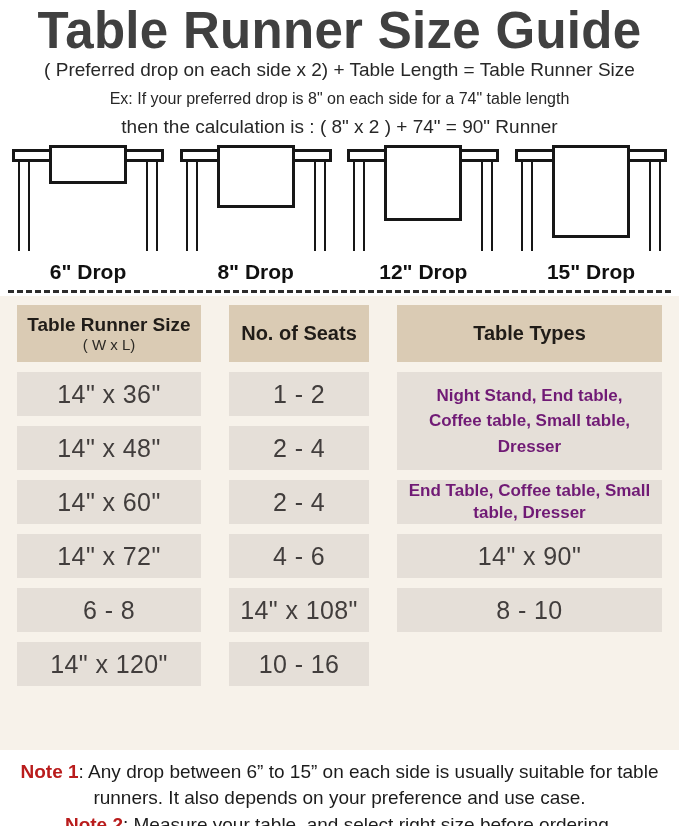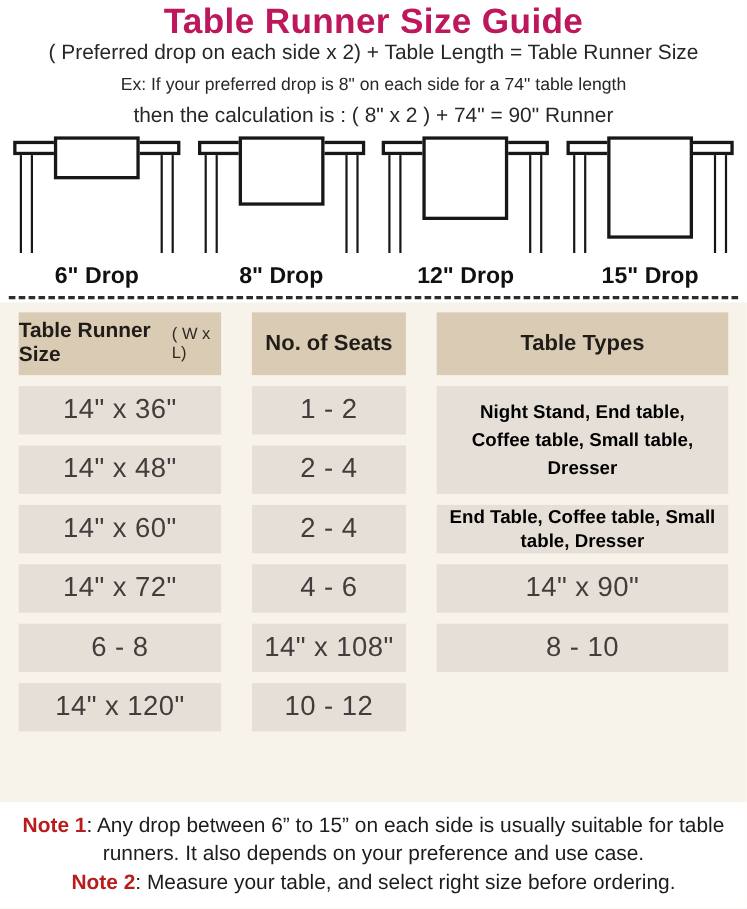--- a/index.html
+++ b/index.html
@@ -3,21 +3,21 @@
 <meta charset="utf-8">
 <style>
   * { margin:0; padding:0; box-sizing:border-box; }
   html,body { width:679px; }
   body {
     height:826px; overflow:hidden; background:#ffffff;
     font-family:"Liberation Sans", sans-serif; color:#1d1b1a;
   }
   
   .hdr { text-align:center; padding-top:2px; }
-  .title { font-size:32px; font-weight:800; letter-spacing:.3px; color:#be185d; line-height:1.12; }
+  .title { font-size:51px; font-weight:800; letter-spacing:.3px; color:#404040; line-height:1.12; }
   .formula { font-size:19px; color:#272727; margin-top:0; white-space:nowrap; }
   .ex1 { font-size:16px; color:#272727; margin-top:9px; white-space:nowrap; }
   .ex2 { font-size:19px; color:#272727; margin-top:8px; white-space:nowrap; }
   
   .figs { display:flex; justify-content:space-between; padding:7px 8px 0; }
   .fig-block { width:160px; text-align:center; }
   .fig { position:relative; width:152px; height:108px; margin:0 auto; }
   .tabletop { position:absolute; left:0; right:0; top:4px; height:13px;
               background:#fff; border:3px solid #171717; }
   .leg { position:absolute; top:17px; width:12px; height:89px; background:#fff;
@@ -29,29 +29,29 @@
   .fig.d1 .runner { height:63px; }
   .fig.d2 .runner { height:76px; }
   .fig.d3 .runner { height:93px; }
   .fig-label { font-size:21px; font-weight:700; color:#101010; margin-top:7px; }
   .dashes { border-top:3px dashed #2d2d2d; margin:6px 8px 0; height:0; }
   
   .section { background:#f7f2ea; margin-top:3px; padding:9px 0 10px; }
   .grid { display:grid; grid-template-columns:184px 140px 265px;
           column-gap:28px; row-gap:10px;
           grid-template-rows:57px repeat(7,44px); justify-content:center; }
-  .hcell { background:#dacbb4; display:flex; flex-direction:row;
+  .hcell { background:#dacbb4; display:flex; flex-direction:column;
            align-items:center; justify-content:center; color:#201c18; }
   .h-main { font-size:19px; font-weight:700; line-height:1.15; }
   .h-sub { font-size:15px; font-weight:400; color:#2d2a25; }
   .h-single { font-size:20px; font-weight:700; }
   .cell { background:#e5dfd8; display:flex; align-items:center; justify-content:center;
           font-size:25px; color:#413d3c; letter-spacing:.4px; }
   .type-cell { background:#e5dfd8; display:flex; align-items:center; justify-content:center;
-               text-align:center; font-weight:700; font-size:17px; color:#000000; line-height:1.5; }
+               text-align:center; font-weight:700; font-size:17px; color:#701a75; line-height:1.5; }
   .tA { grid-column:3; grid-row:2 / span 2; } .tA .inner { max-width:230px; }
   .tB { grid-column:3; grid-row:4; line-height:1.3; } .tB .inner { max-width:260px; }
   .tC { grid-column:3; grid-row:5 / span 4; } .tC .inner { max-width:190px; }
   
   .notes { margin-top:9px; text-align:center; font-size:19px; line-height:1.38;
            color:#1c1c1c; padding:0 6px; }
   .notes b { font-weight:700; color:#b91c1c; }
 </style>
 </head>
 <body>
@@ -131,20 +131,20 @@
     <div class="cell">14" x 72"</div>
     <div class="cell">4 - 6</div>
 
     <div class="cell">14" x 90"</div>
     <div class="cell">6 - 8</div>
 
     <div class="cell">14" x 108"</div>
     <div class="cell">8 - 10</div>
 
     <div class="cell">14" x 120"</div>
-    <div class="cell">10 - 12</div>
+    <div class="cell">10 - 16</div>
   </div>
 </div>
 
 <div class="notes">
   <div><b>Note 1</b><span>: Any drop between 6” to 15” on each side is usually suitable for table runners. It also depends on your preference and use case.</span></div>
   <div><b>Note 2</b><span>: Measure your table, and select right size before ordering.</span></div>
 </div>
 
 </body></html>

